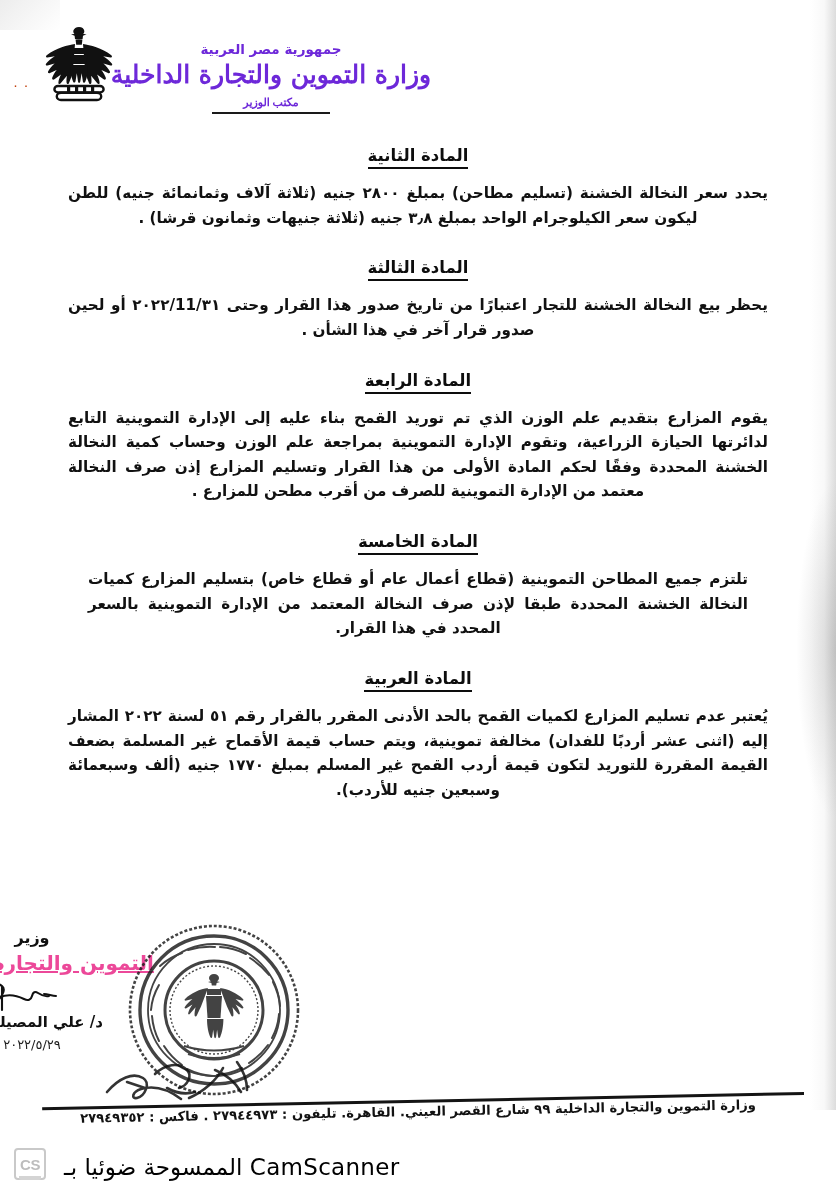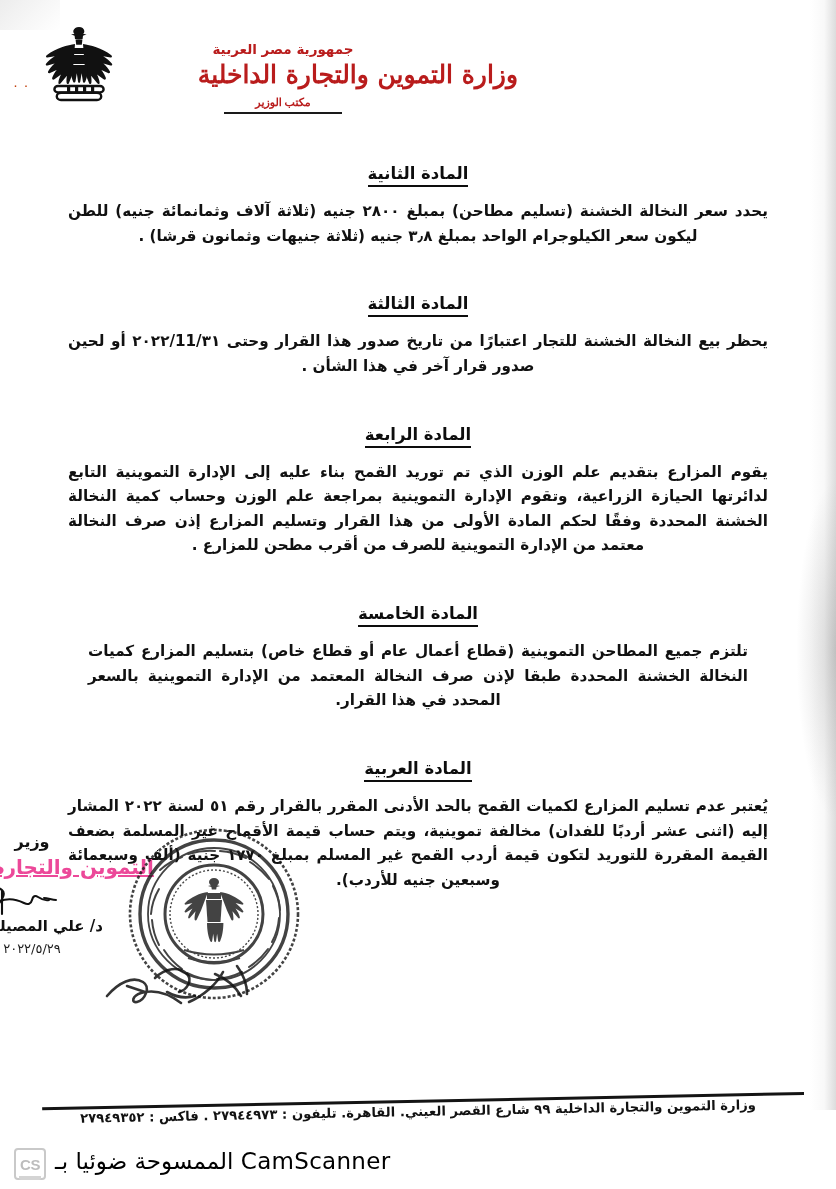--- a/index.html
+++ b/index.html
@@ -60,42 +60,41 @@
     top: 6px;
     right: 720px;
     width: 74px;
     height: 96px;
   }
   .emblem svg { display: block; }
 
   .ministry-block {
     position: absolute;
     top: 24px;
-    left: 48px;
+    left: 36px;
     width: 470px;
     text-align: center;
-    color: #b91c1c;
+    color: #6d28d9;
   }
   .country-line {
     font-family: "DejaVu Sans", sans-serif;
     font-size: 13.5px;
     font-weight: bold;
     letter-spacing: 2px;
     line-height: 1.1;
     margin: 0 0 2px 0;
     white-space: nowrap;
   }
   .ministry-line {
     font-family: "DejaVu Serif", serif;
     font-size: 25px;
     font-weight: bold;
     line-height: 1.25;
     margin: 0;
     white-space: nowrap;
-    text-align: right;
   }
   .office-line {
     font-family: Liberation Serif, serif;
     font-size: 11px;
     font-weight: bold;
     letter-spacing: 3px;
     margin: 6px 0 0 0;
     white-space: nowrap;
   }
   .office-rule {
@@ -121,21 +120,21 @@
     width: 836px;
   }
   .article { margin-bottom: 4px; }
 
   .article-title {
     text-align: center;
     font-family: "DejaVu Sans", sans-serif;
     font-size: 16.5px;
     font-weight: bold;
     color: #0d0d0d;
-    margin: 18px auto 3px auto;
+    margin: 0 auto 3px auto;
     width: fit-content;
     padding-bottom: 2px;
     border-bottom: 2px solid #0d0d0d;
     letter-spacing: -0.3px;
   }
   .article-body {
     font-family: "DejaVu Sans", sans-serif;
     font-size: 15.2px;
     font-weight: bold;
     color: #111;
@@ -146,21 +145,21 @@
     width: 700px;
     padding: 0 8px;
     direction: rtl;
   }
   .article-body.narrow { width: 660px; }
   .sp-2 { height: 16px; }
 
   
   .signature-zone {
     position: absolute;
-    top: 828px;
+    top: 924px;
     left: 0;
     width: 677px;
     height: 200px;
   }
   .sig-text {
     position: absolute;
     top: 4px;
     right: 520px;
     width: 250px;
     text-align: center;
@@ -245,22 +244,22 @@
     transform: rotate(-1.15deg);
     white-space: nowrap;
   }
 
   
   .watermark {
     position: absolute;
     left: 14px;
     top: 1148px;
     display: flex;
-    align-items: flex-start;
-    gap: 9px;
+    align-items: flex-end;
+    gap: 18px;
     direction: ltr;
   }
   .cs-badge {
     width: 32px;
     height: 32px;
     border: 2.4px solid #c9c9c9;
     border-radius: 4px;
     position: relative;
     display: flex;
     align-items: center;

